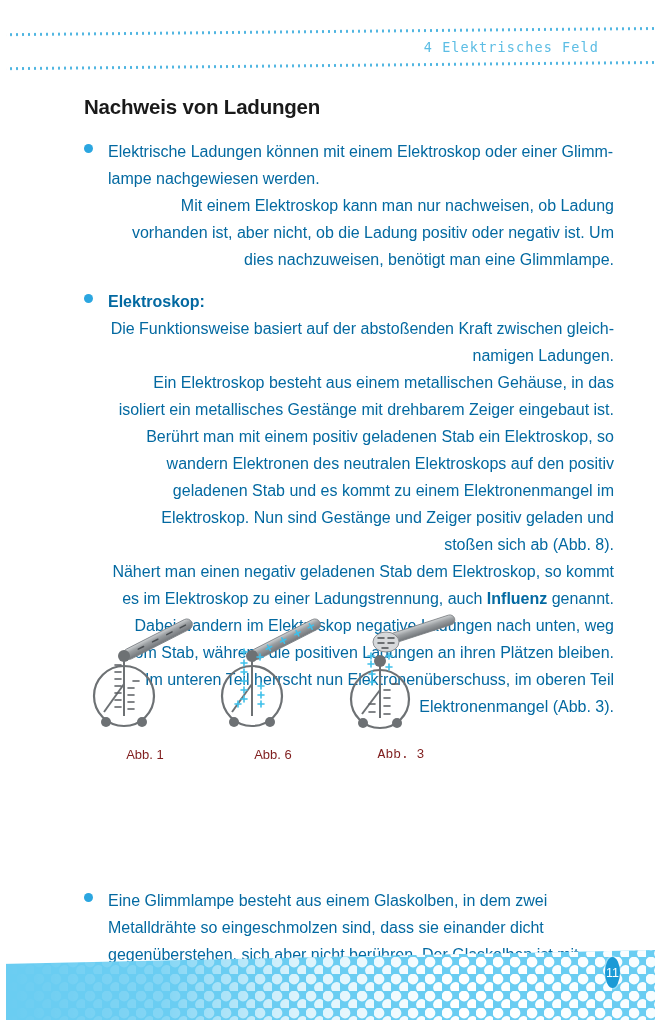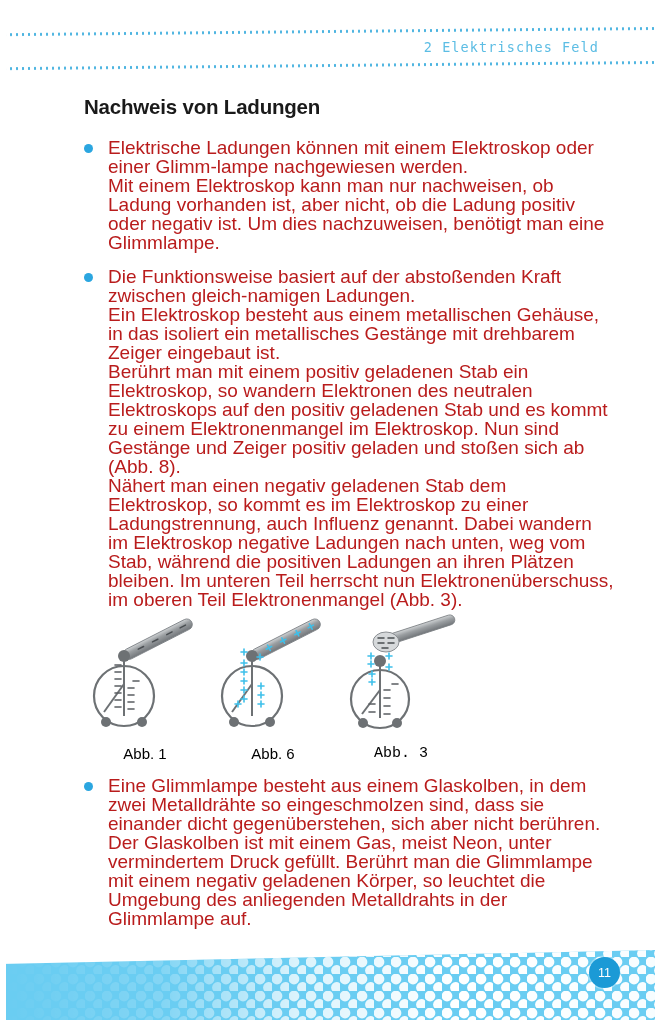--- a/index.html
+++ b/index.html
@@ -86,28 +86,28 @@
   .bullet {
     position: absolute;
     left: 0;
     top: 6px;
     width: 9px;
     height: 9px;
     border-radius: 50%;
     background: #2ba6e0;
   }
   .para {
-    font-size: 19px;
-    line-height: 19px;
-    color: #b91c1c;
+    font-size: 16px;
+    line-height: 27px;
+    color: #0369a1;
     margin: 0;
   }
-  .para + .para { margin-top: 0; }
+  .para + .para { margin-top: 0; text-align: right; }
   .lead { font-weight: bold; }
-  .bold { font-weight: normal; }
+  .bold { font-weight: bold; }
 
   
   .figures {
     position: absolute;
     left: 80px;
     top: 612px;
     width: 420px;
     height: 150px;
   }
   .figure {
@@ -118,39 +118,39 @@
   }
   .fig1 { left: 0; }
   .fig2 { left: 128px; }
   .fig3 { left: 256px; font-family: Liberation Mono, monospace; }
   .fig-caption {
     position: absolute;
     bottom: 0;
     left: 0;
     width: 130px;
     text-align: center;
-    font-size: 15px;
-    color: #000000;
+    font-size: 13px;
+    color: #7f1d1d;
   }
   .fig svg { display: block; }
 
   
   .footer {
     position: absolute;
     left: 0;
     bottom: 0;
     width: 655px;
     height: 80px;
     overflow: hidden;
   }
   .pagenum {
     position: absolute;
     right: 35px;
     bottom: 32px;
-    width: 31px;
+    width: 15px;
     height: 31px;
     border-radius: 50%;
     background: #1b9ad6;
     color: #ffffff;
     font-size: 12.5px;
     display: flex;
     align-items: center;
     justify-content: center;
     box-shadow: 0 0 0 1.5px rgba(255,255,255,0.35);
     z-index: 5;
@@ -166,35 +166,36 @@
   }
 </style>
 </head>
 <body>
 
 <div class="page">
 
   <div class="header">
     <div class="dotrule top"></div>
     <div class="dotrule bottom"></div>
-    <div class="header-title">2 Elektrisches Feld</div>
+    <div class="header-title">4 Elektrisches Feld</div>
   </div>
 
   <div class="content">
 
     <h1 class="page-title">Nachweis von Ladungen</h1>
 
     <div class="block">
       <span class="bullet"></span>
       <p class="para">Elektrische Ladungen können mit einem Elektroskop oder einer Glimm-lampe nachgewiesen werden.</p>
       <p class="para">Mit einem Elektroskop kann man nur nachweisen, ob Ladung vorhanden ist, aber nicht, ob die Ladung positiv oder negativ ist. Um dies nachzuweisen, benötigt man eine Glimmlampe.</p>
     </div>
 
     <div class="block">
       <span class="bullet"></span>
+      <p class="para lead">Elektroskop:</p>
       <p class="para">Die Funktionsweise basiert auf der abstoßenden Kraft zwischen gleich-namigen Ladungen.</p>
       <p class="para">Ein Elektroskop besteht aus einem metallischen Gehäuse, in das isoliert ein metallisches Gestänge mit drehbarem Zeiger eingebaut ist.</p>
       <p class="para">Berührt man mit einem positiv geladenen Stab ein Elektroskop, so wandern Elektronen des neutralen Elektroskops auf den positiv geladenen Stab und es kommt zu einem Elektronenmangel im Elektroskop. Nun sind Gestänge und Zeiger positiv geladen und stoßen sich ab (Abb. 8).</p>
       <p class="para">
         <span>Nähert man einen negativ geladenen Stab dem Elektroskop, so kommt es im Elektroskop zu einer Ladungstrennung, auch </span><span class="bold">Influenz</span><span> genannt. Dabei wandern im Elektroskop negative Ladungen nach unten, weg vom Stab, während die positiven Ladungen an ihren Plätzen bleiben. Im unteren Teil herrscht nun Elektronenüberschuss, im oberen Teil Elektronenmangel (Abb. 3).</span>
       </p>
     </div>
 
     <div style="height:152px"></div>
 

